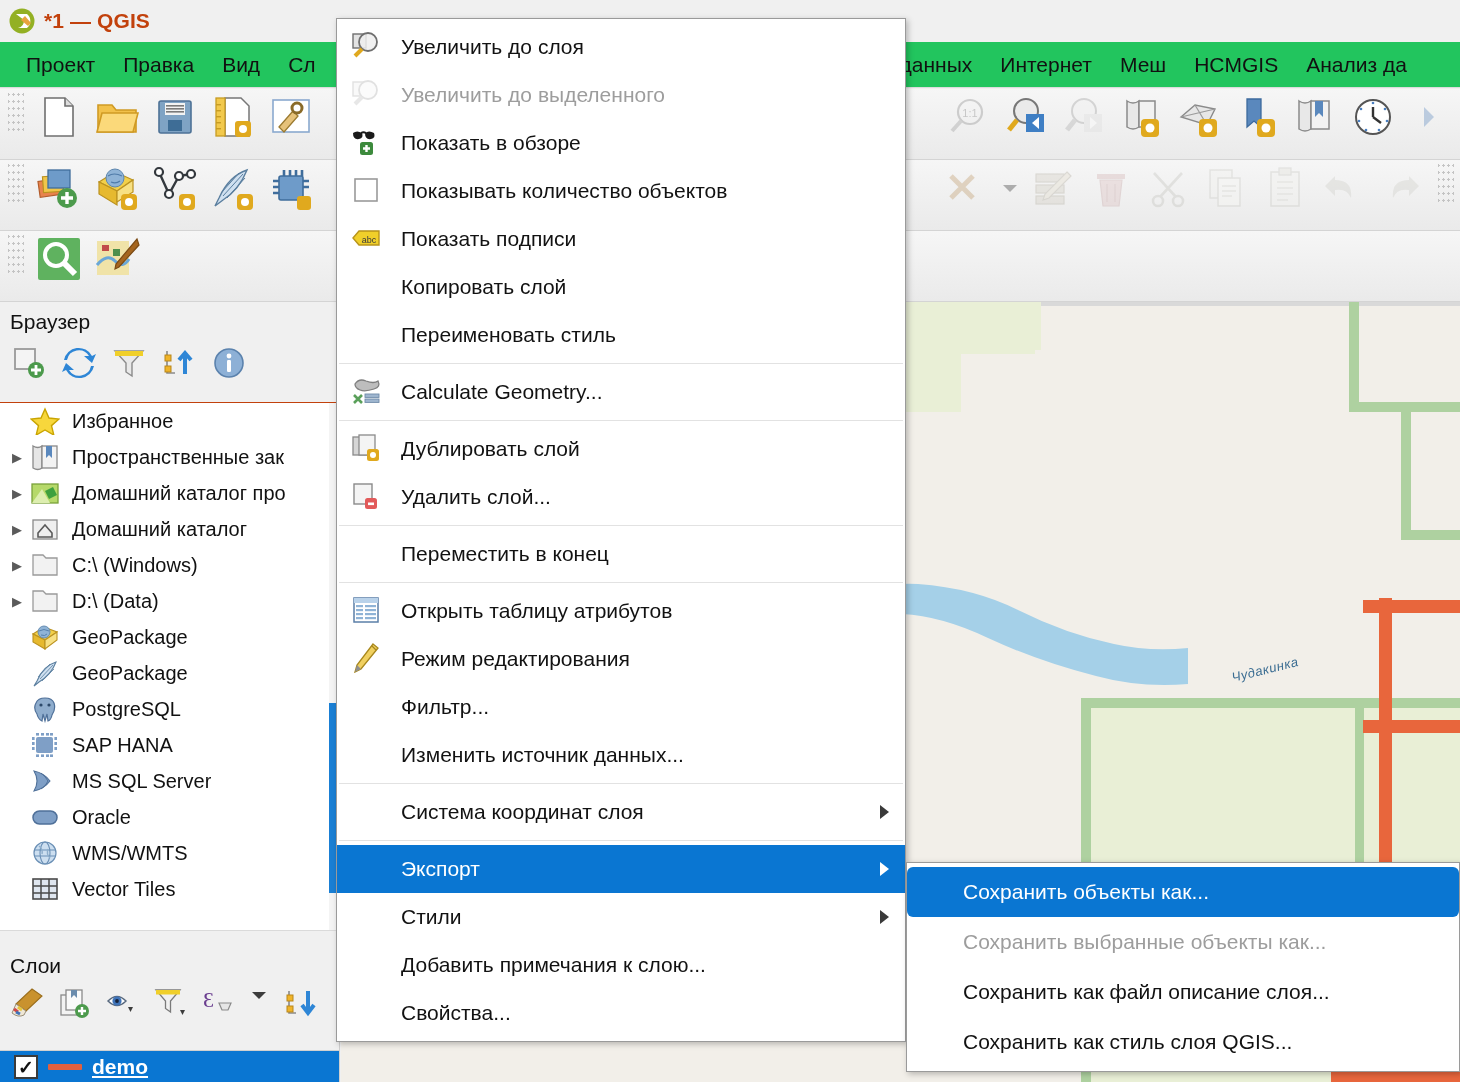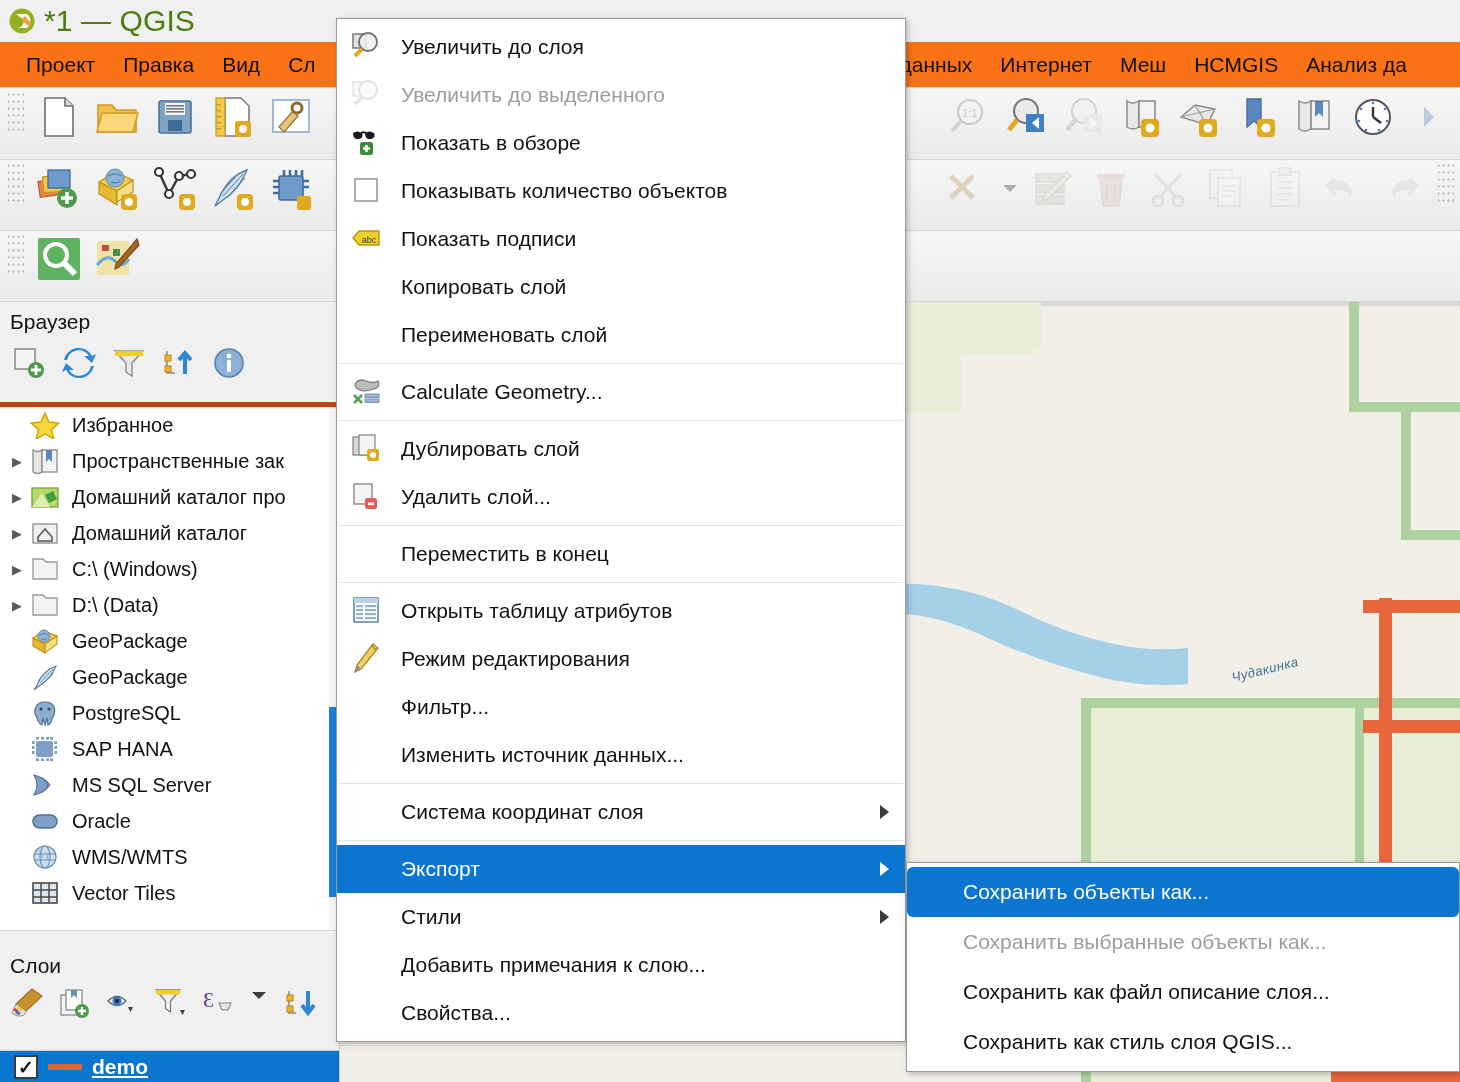--- a/index.html
+++ b/index.html
@@ -20,27 +20,27 @@
   .titlebar {
     position: absolute; left: 0; top: 0; width: 1460px; height: 42px;
     background: #f0f0f0;
     display: flex; align-items: center;
     padding-left: 8px;
   }
   .qgis-logo {
     width: 28px; height: 28px; position: relative; flex: 0 0 auto; margin-right: 8px;
   }
   .title-text {
-    font-size: 30px; color: #4d7c0f; letter-spacing: .1px;
+    font-size: 21px; color: #c2410c; letter-spacing: .1px; font-weight: bold;
   }
 
   
   .menubar {
     position: absolute; left: 0; top: 42px; width: 1460px; height: 46px;
-    background: #f97316;
+    background: #22c55e;
     display: flex; align-items: center;
     border-bottom: 1px solid #dcdcdc;
     padding-left: 12px;
   }
   .menubar-item {
     font-size: 21px; color: #111; padding: 4px 14px; white-space: nowrap;
   }
 
   
   .toolbar {
@@ -73,21 +73,21 @@
   }
   .panel-title {
     font-size: 21px; color: #111; padding: 8px 10px 2px 10px;
   }
   .panel-toolbar {
     display: flex; align-items: center; height: 54px; padding-left: 12px; gap: 16px;
   }
   .ptbtn { width: 34px; height: 34px; position: relative; }
   .browser-tree {
     position: absolute; left: 0; top: 100px; right: 0; bottom: 0;
-    background: #fff; border-top: 5px solid #c2410c; overflow: hidden;
+    background: #fff; border-top: 1px solid #c2410c; overflow: hidden;
   }
   .tree-row {
     display: flex; align-items: center; height: 36px; padding-left: 4px;
     font-size: 20px; color: #111; white-space: nowrap;
   }
   .tree-arrow {
     width: 26px; flex: 0 0 auto; text-align: center;
     color: #5a5a5a; font-size: 13px; line-height: 1;
   }
   .tree-icon { width: 34px; height: 28px; flex: 0 0 auto; position: relative; margin-right: 8px; }
@@ -869,21 +869,21 @@
       <span class="ctx-label">Показать подписи</span>
     </div>
 
     <div class="ctx-item">
       <span class="ctx-ico"></span>
       <span class="ctx-label">Копировать слой</span>
     </div>
 
     <div class="ctx-item">
       <span class="ctx-ico"></span>
-      <span class="ctx-label">Переименовать слой</span>
+      <span class="ctx-label">Переименовать стиль</span>
     </div>
 
     <div class="ctx-sep"></div>
 
     <div class="ctx-item">
       <span class="ctx-ico">
         <svg width="32" height="30" viewBox="0 0 32 30">
             <path d="M4 8 q4 -6 11 -3 q8 3 12 0 q3 6 -4 8 q-9 3 -14 1 q-5 -2 -5 -6 z" fill="#bdbdbd" stroke="#7e7e7e" stroke-width="1.3"></path>
             <path d="M3 19 L11 27 M11 19 L3 27" stroke="#5aa05a" stroke-width="2.6"></path>
             <g fill="#9fb6cf" stroke="#6f8aa8" stroke-width=".9">

